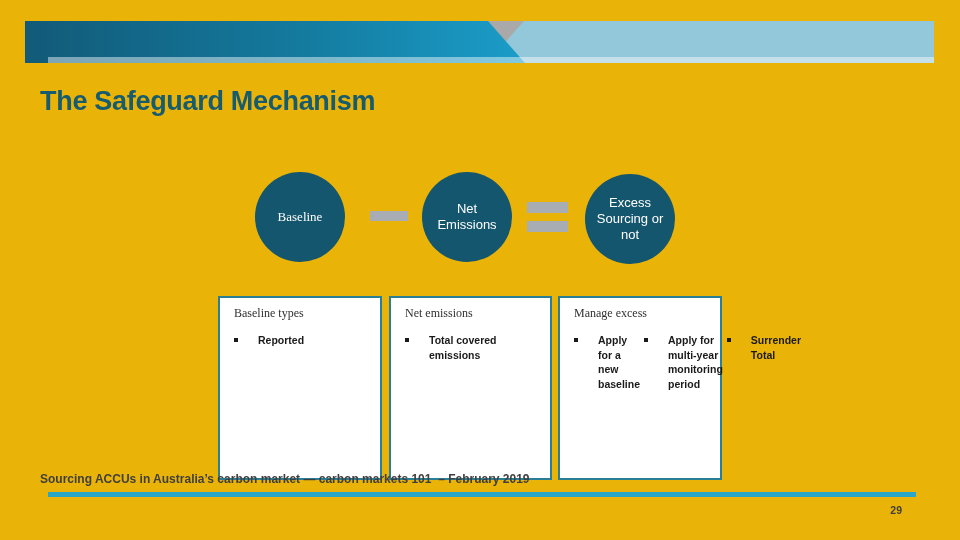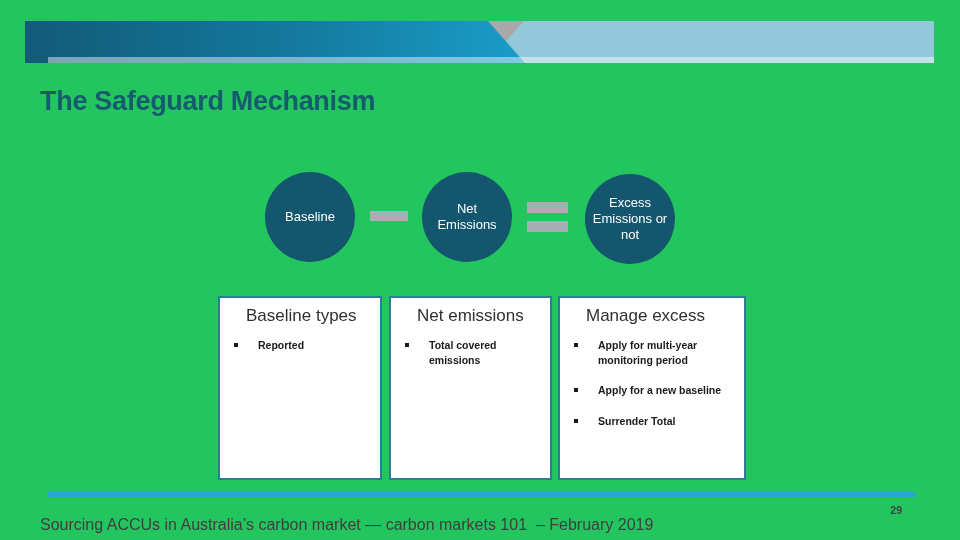--- a/index.html
+++ b/index.html
@@ -3,21 +3,21 @@
 <meta charset="utf-8">
 <style>
   html, body {
     margin: 0; padding: 0;
     background: #ffffff;
     font-family: "Liberation Sans", sans-serif;
   }
   .slide {
     position: relative;
     width: 960px; height: 540px;
-    background: #22c55e;
+    background: #eab308;
     overflow: hidden;
   }
 
   
   .banner { position: absolute; left: 0; top: 0; width: 960px; height: 70px; }
   .banner-base {
     position: absolute; left: 25px; top: 21px; width: 909px; height: 42px;
     background: var(--banner-light, #93c7da);
   }
   .banner-triangle {
@@ -48,21 +48,21 @@
   .circle {
     position: absolute; width: 90px; height: 90px;
     border-radius: 50%;
     background: var(--circle-fill, #14566d);
     color: var(--circle-text, #ffffff);
     display: flex; align-items: center; justify-content: center;
     text-align: center;
     font-size: 13px; line-height: 1.25;
     padding: 6px; box-sizing: border-box;
   }
-  .circle-1 { left: 265px; top: 172px; }
+  .circle-1 { left: 255px; top: 172px; font-family: Liberation Serif, serif; }
   .circle-2 { left: 422px; top: 172px; }
   .circle-3 { left: 585px; top: 174px; }
   .op-minus {
     position: absolute; left: 370px; top: 211px;
     width: 38px; height: 10px;
     background: var(--operator-gray, #a7adb3);
   }
   .op-equals { position: absolute; left: 527px; top: 202px; width: 41px; height: 30px; }
   .op-equals .bar {
     position: absolute; left: 0; width: 41px; height: 11px;
@@ -74,29 +74,30 @@
   
   .box {
     position: absolute; top: 296px; height: 184px;
     box-sizing: border-box;
     border: 2px solid var(--box-border, #2a7f96);
     background: #ffffff;
     padding: 6px 8px 6px 10px;
   }
   .box-1 { left: 218px; width: 164px; }
   .box-2 { left: 389px; width: 163px; }
-  .box-3 { left: 558px; width: 188px; }
+  .box-3 { left: 558px; width: 164px; }
   .box-title {
-    margin: 2px 0 12px 16px;
-    font-size: 17px; font-weight: 400;
+    margin: 2px 0 12px 4px;
+    font-size: 12px; font-weight: 400;
     color: #303030;
+    font-family: Liberation Serif, serif;
   }
   .box-bullets {
     list-style: none; margin: 0; padding: 0;
-    display: flex; flex-direction: column; row-gap: 16px;
+    display: flex; flex-direction: row; row-gap: 16px;
   }
   .box-bullets li {
     display: flex; align-items: flex-start;
     font-size: 10.5px; font-weight: bold;
     color: var(--bullet-text, #1a1a1a);
     line-height: 1.4;
     padding-left: 4px;
   }
   .bullet-marker {
     flex: 0 0 4px; width: 4px; height: 4px;
@@ -104,22 +105,22 @@
     margin: 5px 20px 0 0;
   }
 
   
   .footer-line {
     position: absolute; left: 48px; top: 492px;
     width: 868px; height: 5px;
     background: var(--footer-line, #2aa6c9);
   }
   .footer-text {
-    position: absolute; left: 40px; top: 516px;
-    font-size: 16px; font-weight: normal;
+    position: absolute; left: 40px; top: 472px;
+    font-size: 12px; font-weight: bold;
     color: var(--footer-text, #3f3f3f);
     white-space: pre;
   }
   .page-number {
     position: absolute; right: 58px; top: 504px;
     font-size: 10.5px; font-weight: bold;
     color: var(--footer-text, #3f3f3f);
     text-align: center;
   }
 </style>
@@ -143,21 +144,21 @@
     </div>
     <div class="op-minus"></div>
     <div class="circle circle-2">
       <span>Net Emissions</span>
     </div>
     <div class="op-equals">
       <div class="bar top"></div>
       <div class="bar bottom"></div>
     </div>
     <div class="circle circle-3">
-      <span>Excess Emissions or not</span>
+      <span>Excess Sourcing or not</span>
     </div>
   </div>
 
   <div class="box box-1">
     <h2 class="box-title">Baseline types</h2>
     <ul class="box-bullets">
       <li>
         <span class="bullet-marker"></span>
         <span>Reported</span>
       </li>
@@ -172,25 +173,25 @@
         <span>Total covered emissions</span>
       </li>
     </ul>
   </div>
 
   <div class="box box-3">
     <h2 class="box-title">Manage excess</h2>
     <ul class="box-bullets">
       <li>
         <span class="bullet-marker"></span>
+        <span>Apply for a new baseline</span>
+      </li>
+      <li>
+        <span class="bullet-marker"></span>
         <span>Apply for multi-year monitoring period</span>
-      </li>
-      <li>
-        <span class="bullet-marker"></span>
-        <span>Apply for a new baseline</span>
       </li>
       <li>
         <span class="bullet-marker"></span>
         <span>Surrender Total</span>
       </li>
     </ul>
   </div>
 
   <div class="footer-line"></div>
   <div class="footer-text">Sourcing ACCUs in Australia’s carbon market — carbon markets 101  – February 2019</div>

